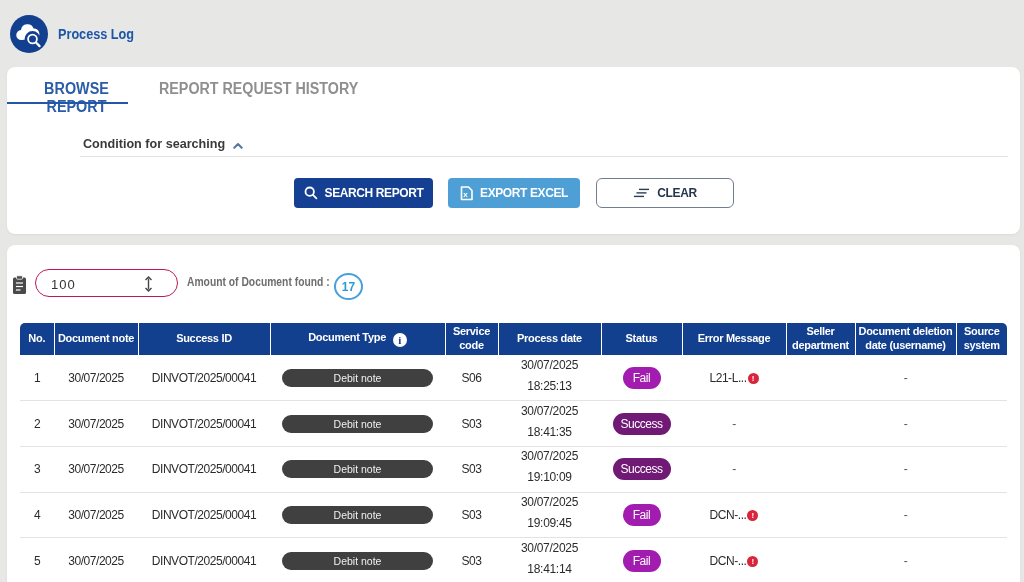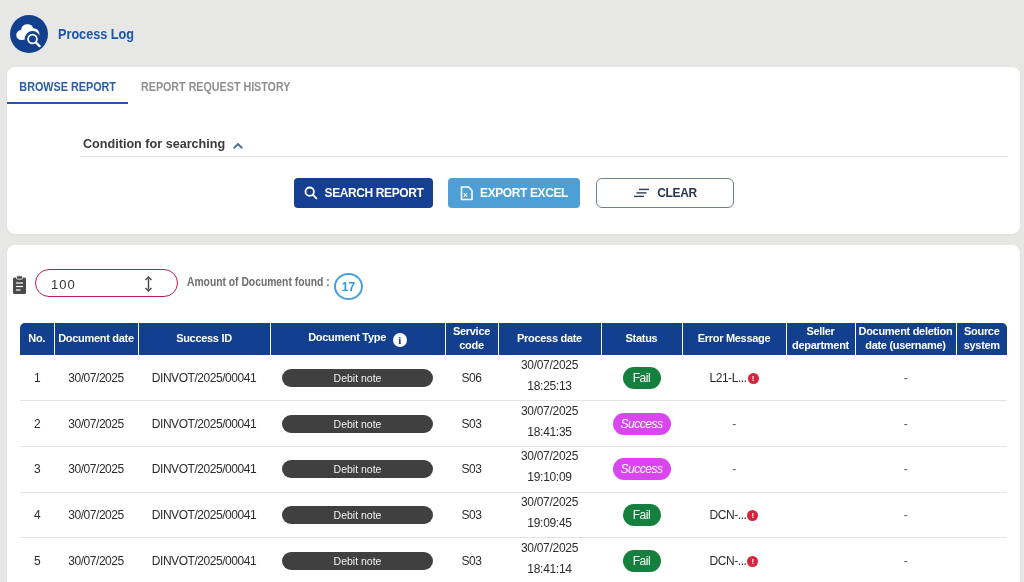--- a/index.html
+++ b/index.html
@@ -11,21 +11,21 @@
   overflow:hidden;
 }
 .card { position:absolute; background:#fff; border-radius:8px; box-shadow:0 1px 3px rgba(0,0,0,0.05); }
 
 
 #logo { position:absolute; left:10px; top:15px; }
 #title { position:absolute; left:58px; top:26px; font-size:14px; font-weight:bold; color:#1d55a8; transform:scaleX(0.905); transform-origin:left center; }
 
 
 #c1 { left:7px; top:67px; width:1013px; height:167px; }
-.tab { position:absolute; top:13px; font-size:12px; font-weight:bold; }
+.tab { position:absolute; top:13px; font-size:16px; font-weight:bold;padding-left:18px; }
 .tab .tx { display:inline-block; transform:scaleX(0.9); transform-origin:center; }
 #tab2 .tx { transform:scaleX(0.893); transform-origin:left center; }
 #tab1 { left:0; width:121px; text-align:center; color:#2a5ca8; }
 #tab1 .ul { position:absolute; left:0; top:22px; width:121px; height:2px; background:#2456a8; }
 #tab2 { left:133.5px; color:#8f8f8f; }
 #cond { position:absolute; left:76px; top:69px; font-size:13px; font-weight:bold; color:#3a3a3a; transform:scaleX(0.97); transform-origin:left center; }
 #chev { position:absolute; left:226px; top:75px; }
 #hr1 { position:absolute; left:73px; top:89px; width:928px; height:1px; background:#e2e2e2; }
 .btn { position:absolute; top:111px; height:30px; border-radius:4px; display:flex; align-items:center; justify-content:center; font-size:12px; font-weight:bold; letter-spacing:-0.4px; }
 #b1 { left:287px; width:139px; background:#153f92; color:#fff; }
@@ -50,22 +50,22 @@
 thead th:last-child { border-right:none;margin-top:8px; }
 thead th:first-child { border-radius:5px 0 0 0; }
 thead th:last-child { border-radius:0 5px 0 0; }
 tbody td { height:45.7px; text-align:center; vertical-align:middle; font-size:12px; color:#2b2b2b;
   border-bottom:1px solid #e3e3e3; padding:0; letter-spacing:-0.45px; }
 td.pd { line-height:1.75; letter-spacing:-0.3px; } td.pd div { position:relative; top:-2px; }
 tbody tr:last-child td { border-bottom:none; }
 .pill-type { display:inline-block; width:151px; height:18px; line-height:18px; background:#404040; border-radius:9px;
   color:rgba(255,255,255,0.92); font-size:10.5px; letter-spacing:0; }
 .st { display:inline-block; height:22px; line-height:22px; border-radius:11px; color:#fff; font-size:12px; }
-.fail { background:#15803d; width:38px; }
-.succ { background:#d946ef; width:58px;font-style:italic; }
+.fail { background:#a21caf; width:38px; }
+.succ { background:#701a75; width:58px; }
 .badge { display:inline-block; width:11px; height:11px; background:#d9253b; border-radius:50%; color:#fff;
   font-size:8px; font-weight:bold; line-height:11px; text-align:center; vertical-align:1px; margin-left:1px; letter-spacing:0; }
 .dash { color:#555; }
 .info { display:inline-block; width:14px; height:14px; background:#fff; border-radius:50%; color:#123f8e;
   font-size:11px; font-weight:bold; line-height:14px; text-align:center; vertical-align:-3px; margin-left:4px;
   font-family:"Liberation Serif", serif; letter-spacing:0; }
 </style>
 </head>
 <body>
 
@@ -139,21 +139,21 @@
         <col style="width:103px">
         <col style="width:81px">
         <col style="width:104px">
       <col style="width:69px">
         <col style="width:101px">
         <col style="width:51px">
     </colgroup>
     <thead>
       <tr>
         <th>No.</th>
-          <th>Document date</th>
+          <th>Document note</th>
           <th>Success ID</th>
         <th>Document Type <span class="info">i</span></th>
         <th>Service<br>code</th>
           <th>Process date</th>
           <th>Status</th>
           <th>Error Message</th>
         <th>Seller<br>department</th>
           <th>Document deletion<br>date (username)</th>
           <th>Source<br>system</th>
       </tr>

